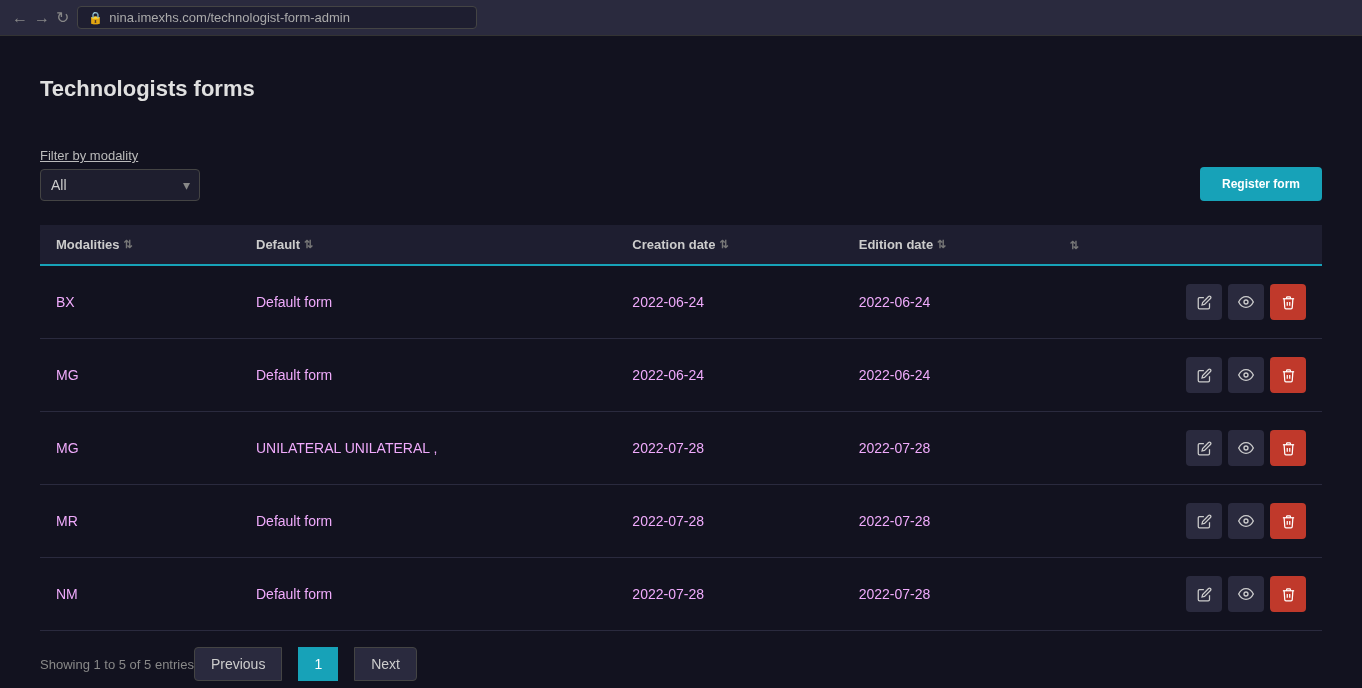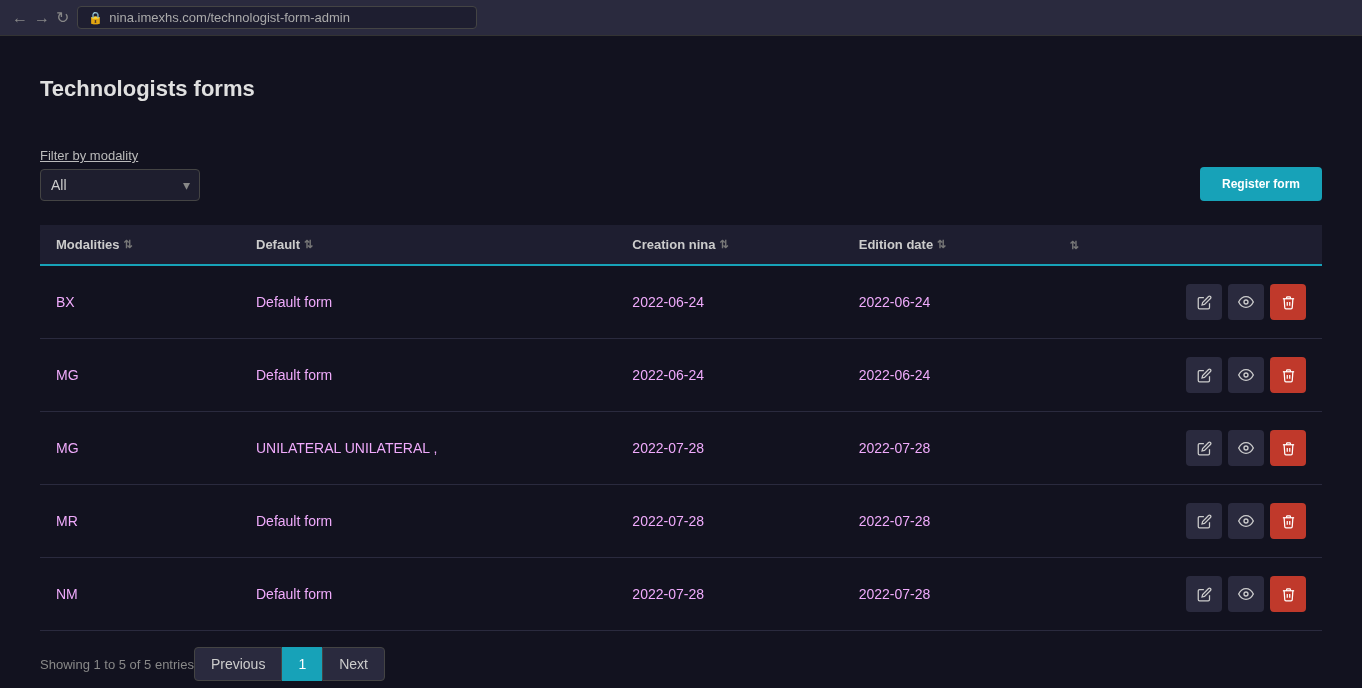--- a/index.html
+++ b/index.html
@@ -191,21 +191,21 @@
       align-items: center;
     }
 
     .entries-info {
       color: #888;
       font-size: 13px;
     }
 
     .pagination {
       display: flex;
-      gap: 0;
+      gap: 16px;
       align-items: center;
     }
 
     .page-btn {
       background: #2a2a3e;
       color: #ccc;
       border: 1px solid #444;
       padding: 8px 16px;
       font-size: 14px;
       cursor: pointer;
@@ -264,21 +264,21 @@
           </span>
         </th>
         <th>
           <span class="th-sort">
             <span>Default</span>
             <span class="sort-icon">⇅</span>
           </span>
         </th>
         <th>
           <span class="th-sort">
-            <span>Creation nina</span>
+            <span>Creation date</span>
             <span class="sort-icon">⇅</span>
           </span>
         </th>
         <th>
           <span class="th-sort">
             <span>Edition date</span>
             <span class="sort-icon">⇅</span>
           </span>
         </th>
         <th>

